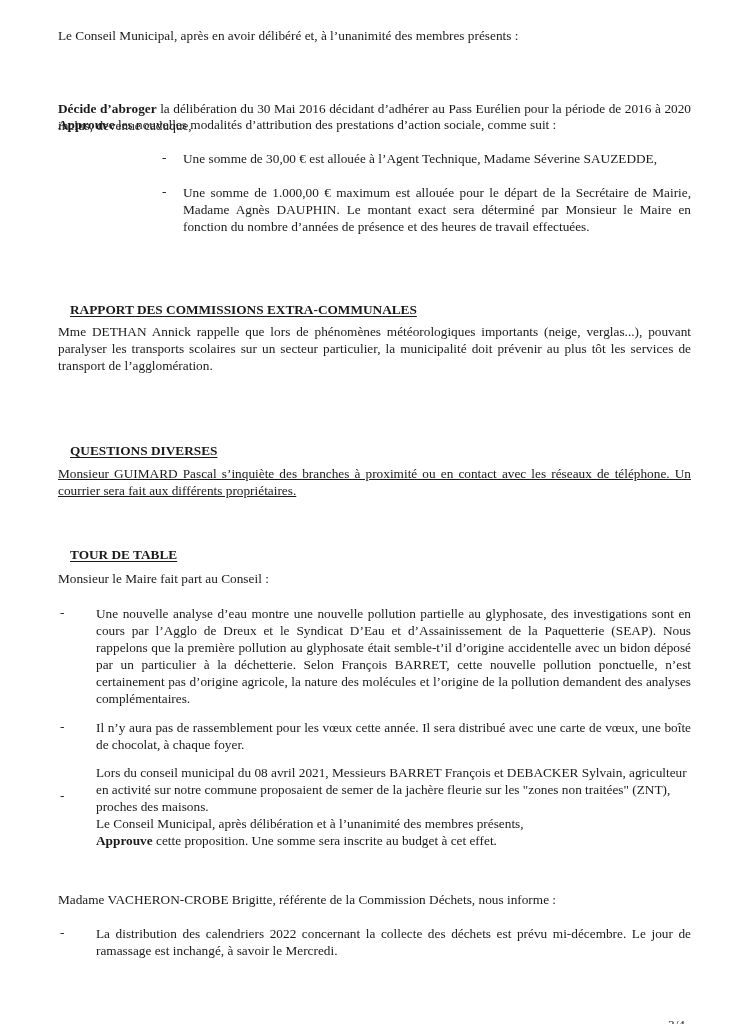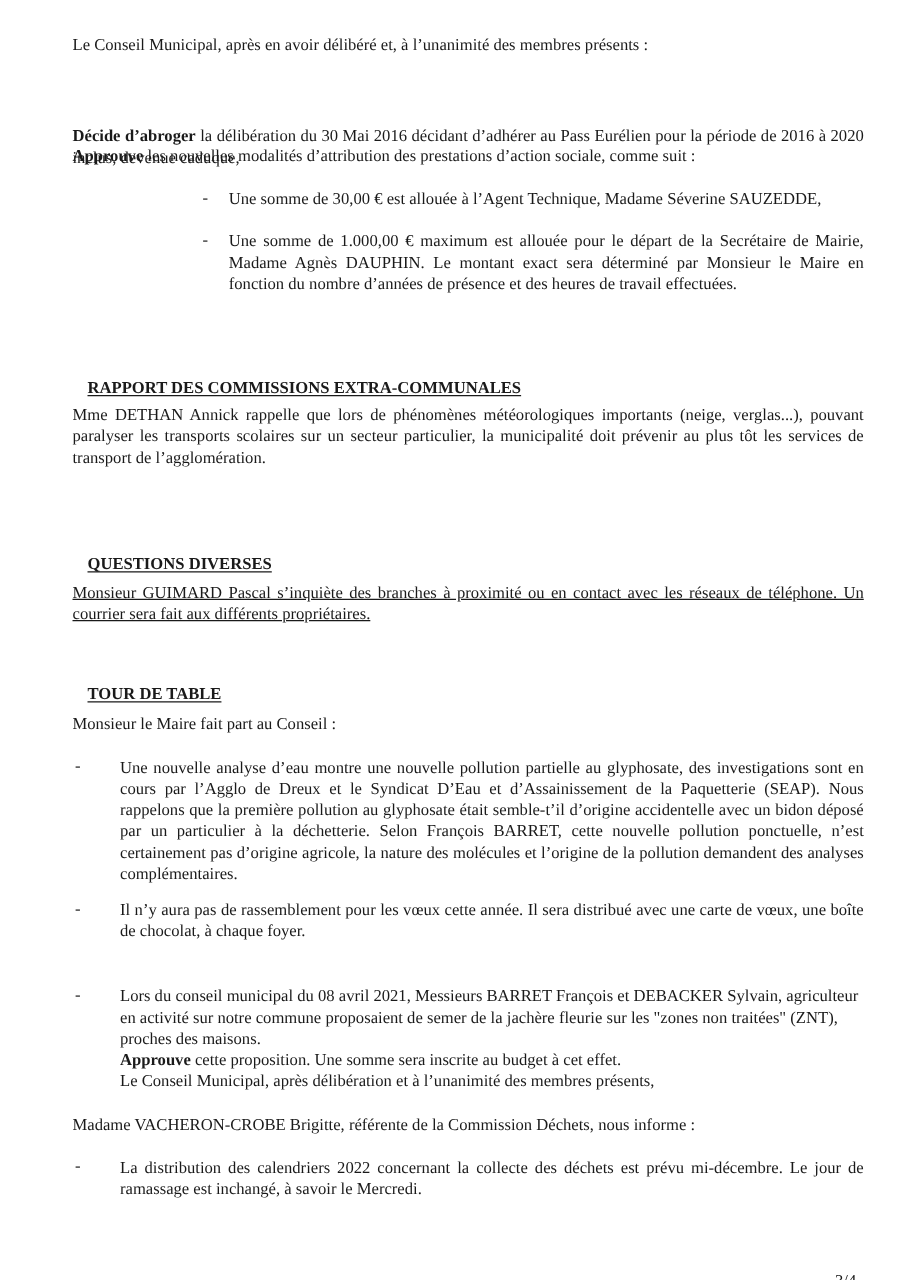--- a/index.html
+++ b/index.html
@@ -39,24 +39,24 @@
   <p class="abs h" style="top:535px;">TOUR DE TABLE</p>
   <p class="abs p" style="top:570px;">Monsieur le Maire fait part au Conseil :</p>
 
   <span class="dash" style="left:60px;top:605px;">-</span>
   <p class="li" style="left:96px;top:605px;width:595px;">Une nouvelle analyse d’eau montre une nouvelle pollution partielle au glyphosate, des investigations sont en cours par l’Agglo de Dreux et le Syndicat D’Eau et d’Assainissement de la Paquetterie (SEAP). Nous rappelons que la première pollution au glyphosate était semble-t’il d’origine accidentelle avec un bidon déposé par un particulier à la déchetterie. Selon François BARRET, cette nouvelle pollution ponctuelle, n’est certainement pas d’origine agricole, la nature des molécules et l’origine de la pollution demandent des analyses complémentaires.</p>
 
   <span class="dash" style="left:60px;top:719px;">-</span>
   <p class="li" style="left:96px;top:719px;width:595px;">Il n’y aura pas de rassemblement pour les vœux cette année. Il sera distribué avec une carte de vœux, une boîte de chocolat, à chaque foyer.</p>
 
   <span class="dash" style="left:60px;top:788px;">-</span>
-  <div class="li" style="left:96px;top:788px;width:595px;text-align:left;">
+  <div class="li" style="left:96px;top:764px;width:595px;text-align:left;">
     <div>Lors du conseil municipal du 08 avril 2021, Messieurs BARRET François et DEBACKER Sylvain, agriculteur en activité sur notre commune proposaient de semer de la jachère fleurie sur les "zones non traitées" (ZNT), proches des maisons.</div>
+    <div>Le Conseil Municipal, après délibération et à l’unanimité des membres présents,</div>
     <div><span class="b">Approuve</span><span> cette proposition. Une somme sera inscrite au budget à cet effet.</span></div>
-    <div>Le Conseil Municipal, après délibération et à l’unanimité des membres présents,</div>
   </div>
 
   <p class="abs p" style="top:891px;">Madame VACHERON-CROBE Brigitte, référente de la Commission Déchets, nous informe :</p>
 
   <span class="dash" style="left:60px;top:925px;">-</span>
   <p class="li" style="left:96px;top:925px;width:595px;">La distribution des calendriers 2022 concernant la collecte des déchets est prévu mi-décembre. Le jour de ramassage est inchangé, à savoir le Mercredi.</p>
 
   <span class="abs" style="left:668px;top:1017px;">3/4</span>
 </div>
 

